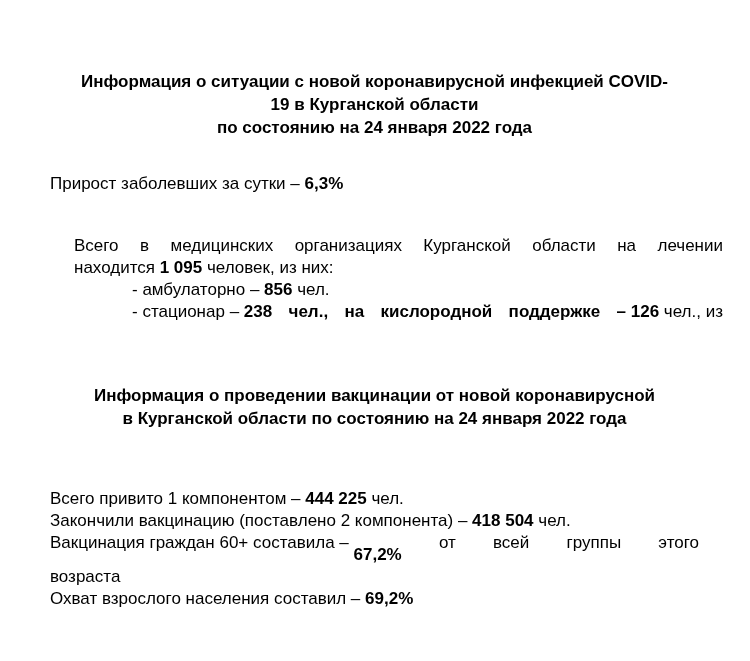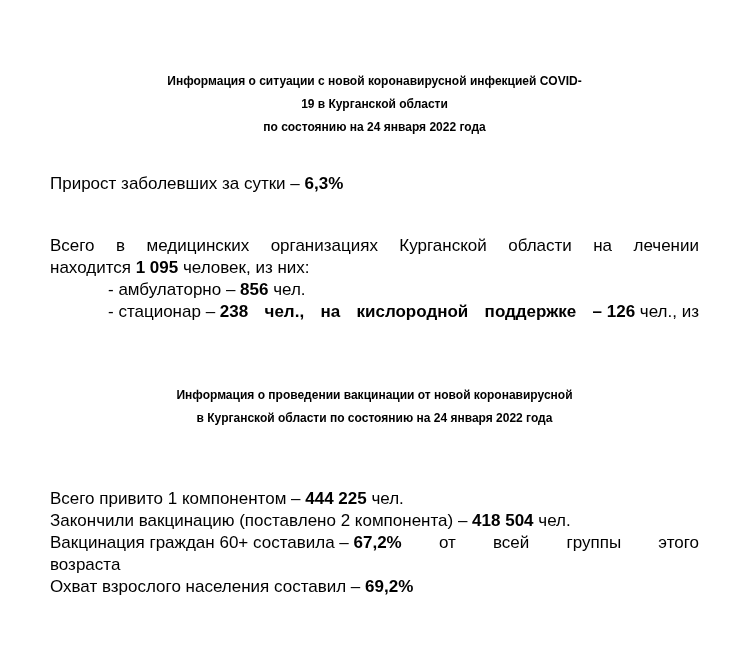--- a/index.html
+++ b/index.html
@@ -22,21 +22,21 @@
       left: 50px;
       top: 0;
       width: 649px;
     }
     .heading {
       position: absolute;
       left: 0;
       width: 649px;
       text-align: center;
       font-weight: bold;
-      font-size: 12px;
+      font-size: 17px;
       line-height: 23px;
     }
     .heading span { display: block; }
     .block {
       position: absolute;
       left: 0;
       width: 649px;
     }
     .line {
       display: block;
@@ -59,21 +59,21 @@
   <div class="heading" style="top:70px;">
     <span>Информация о ситуации с новой коронавирусной инфекцией COVID-</span>
     <span>19 в Курганской области</span>
     <span>по состоянию на 24 января 2022 года</span>
   </div>
 
   <div class="block" style="top:173px;">
     <span class="line"><span>Прирост заболевших за сутки – </span><b>6,3%</b></span>
   </div>
 
-  <div class="block" style="top:235px;">
+  <div class="block" style="top:235px;margin-left:24px;">
     <span class="justify">Всего в медицинских организациях Курганской области на лечении</span>
     <span class="line"><span>находится </span><b>1 095</b><span> человек, из них:</span></span>
     <span class="line indent"><span>- амбулаторно – </span><b>856</b><span> чел.</span></span>
     <span class="line indent" style="display:flex;justify-content:space-between;padding-left:58px;">
       <span style="white-space:pre;">- стационар – </span>
         <b style="white-space:pre;">238</b>
         <span style="white-space:pre;flex:1;text-align:justify;text-align-last:justify;font-weight:bold;"> чел., на кислородной поддержке – </span>
         <b style="white-space:pre;">126</b>
         <span style="white-space:pre;"> чел., из</span>
     </span>
@@ -82,20 +82,20 @@
   <div class="heading" style="top:384px;">
     <span>Информация о проведении вакцинации от новой коронавирусной</span>
     <span>в Курганской области по состоянию на 24 января 2022 года</span>
   </div>
 
   <div class="block" style="top:488px;">
     <span class="line"><span>Всего привито 1 компонентом – </span><b>444 225</b><span> чел.</span></span>
     <span class="line"><span>Закончили вакцинацию (поставлено 2 компонента) – </span><b>418 504</b><span> чел.</span></span>
     <span class="line" style="display:flex;justify-content:space-between;">
       <span style="white-space:pre;flex:1;text-align:justify;text-align-last:justify;">Вакцинация граждан 60+ составила – </span>
-        <b style="white-space:pre;">67,2%</b>
+        <b style="white-space:pre;margin-top:12px;">67,2%</b>
         <span style="white-space:pre;flex:1;text-align:justify;text-align-last:justify;"> от всей группы этого</span>
     </span>
     <span class="line">возраста</span>
     <span class="line"><span>Охват взрослого населения составил – </span><b>69,2%</b></span>
   </div>
 
 </div>
 
 </body></html>

